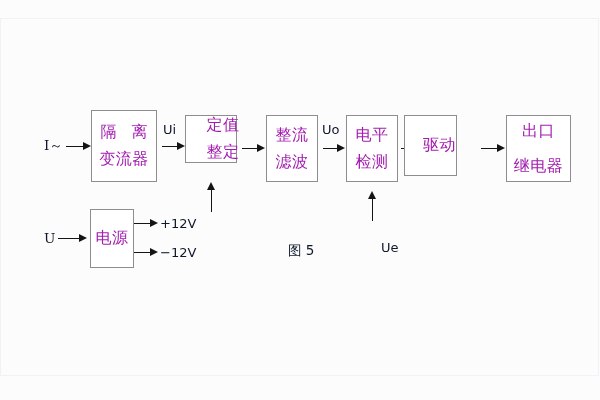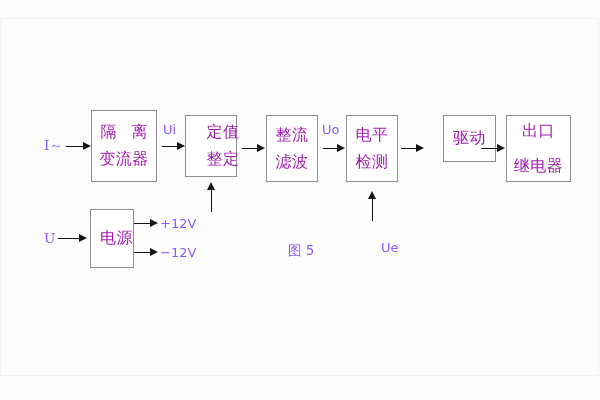--- a/index.html
+++ b/index.html
@@ -46,21 +46,21 @@
     white-space: nowrap;
     letter-spacing: 0.5px;
     padding: 2px 0;
   }
   .box.two .ln { padding: 5px 0; }
   .box .ln.spaced { letter-spacing: 5px; text-indent: 5px; }
 
   
   .lbl {
     position: absolute;
-    color: #8b5cf6;
+    color: #0f172a;
     font-size: 13px;
     white-space: nowrap;
     line-height: 1;
   }
   .lbl.serif { font-family: "DejaVu Serif", "Liberation Serif", serif; }
   .lbl.big { font-size: 13.5px; }
 
   
   .hline {
     position: absolute;
@@ -101,21 +101,21 @@
 
   <div class="box two" style="left:91px; top:110px; width:66px; height:72px;">
     <span class="ln spaced">隔 离</span>
     <span class="ln">变流器</span>
   </div>
 
   <div class="lbl" style="left:163px; top:123px;">Ui</div>
   <div class="hline" style="left:162px; top:146px; width:16px;"></div>
   <div class="arrow-r" style="left:177px; top:141.5px;"></div>
 
-  <div class="box two" style="left:185px; top:115px; width:52px; height:62px;padding-left:24px;">
+  <div class="box two" style="left:185px; top:115px; width:52px; height:48px;padding-left:24px;">
     <span class="ln">定值</span>
     <span class="ln">整定</span>
   </div>
 
   <div class="hline" style="left:242px; top:148px; width:16px;"></div>
   <div class="arrow-r" style="left:257px; top:143.5px;"></div>
 
   <div class="box two" style="left:266px; top:115px; width:52px; height:67px;">
     <span class="ln">整流</span>
     <span class="ln">滤波</span>
@@ -126,38 +126,38 @@
   <div class="arrow-r" style="left:337px; top:143.5px;"></div>
 
   <div class="box two" style="left:346px; top:115px; width:52px; height:67px;">
     <span class="ln">电平</span>
     <span class="ln">检测</span>
   </div>
 
   <div class="hline" style="left:401px; top:148px; width:16px;"></div>
   <div class="arrow-r" style="left:416px; top:143.5px;"></div>
 
-  <div class="box" style="left:443px; top:115px; width:53px; height:47px;">
+  <div class="box" style="left:404px; top:115px; width:53px; height:61px;align-items:flex-end;">
     <span class="ln">驱动</span>
   </div>
 
   <div class="hline" style="left:481px; top:148px; width:17px;"></div>
   <div class="arrow-r" style="left:497px; top:143.5px;"></div>
 
   <div class="box two" style="left:506px; top:115px; width:65px; height:67px;gap:8px;">
     <span class="ln">出口</span>
     <span class="ln">继电器</span>
   </div>
 
   <div class="lbl serif big" style="left:44px; top:232px;">U</div>
 
   <div class="hline" style="left:58px; top:238px; width:22px;"></div>
   <div class="arrow-r" style="left:79px; top:233.5px;"></div>
 
-  <div class="box" style="left:90px; top:209px; width:44px; height:59px;align-items:flex-end;">
+  <div class="box" style="left:90px; top:209px; width:44px; height:59px;">
     <span class="ln">电源</span>
   </div>
 
   <div class="hline" style="left:134px; top:223px; width:17px;"></div>
   <div class="arrow-r" style="left:150px; top:218.5px;"></div>
   <div class="lbl" style="left:160px; top:217px;">+12V</div>
 
   <div class="hline" style="left:134px; top:252px; width:17px;"></div>
   <div class="arrow-r" style="left:150px; top:247.5px;"></div>
   <div class="lbl" style="left:160px; top:246px;">−12V</div>

